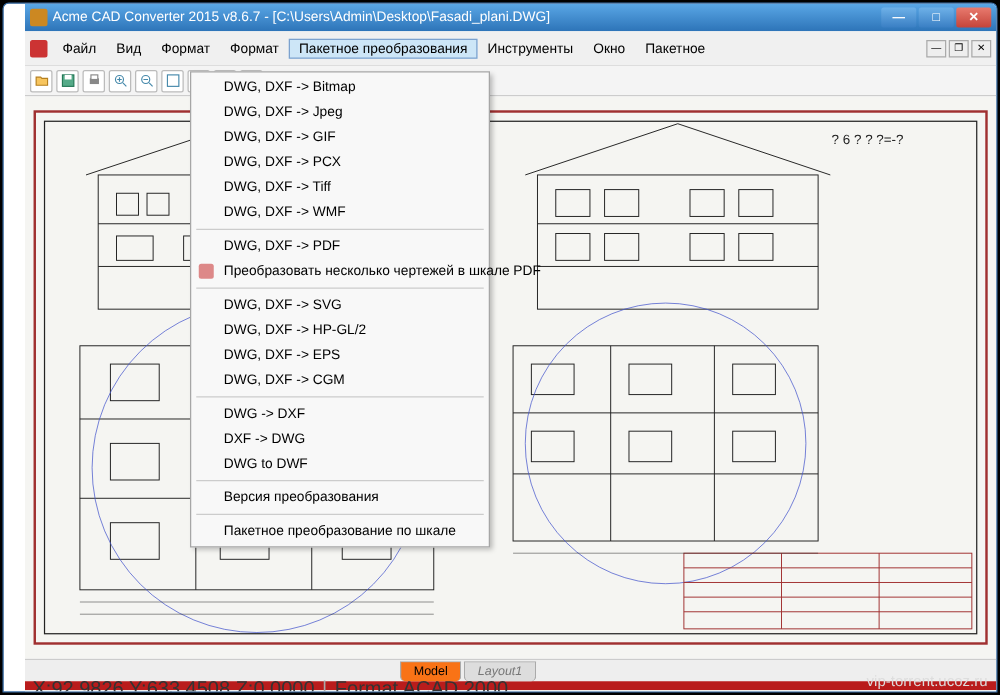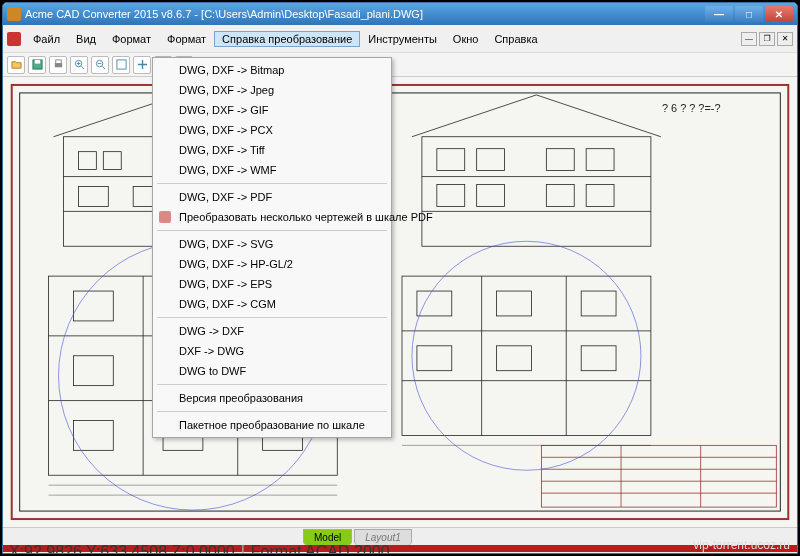--- a/index.html
+++ b/index.html
@@ -1,17 +1,17 @@
 <!DOCTYPE html>
 <html><head>
 <meta charset="utf-8">
 <style>
 * { margin: 0; padding: 0; box-sizing: border-box; font-family: "Segoe UI", Tahoma, sans-serif; }
 body { width: 800px; height: 556px; background: #000; overflow: hidden; position: relative; }
-.window { position: absolute; top: 2px; left: 2px; width: 796px; height: 552px; background: #fff; border: 1px solid #3a6ea5; border-radius: 5px 5px 0 0; overflow: hidden; }
+.window { position: absolute; top: 2px; left: 2px; width: 796px; height: 552px; background: #fff; border: 1px solid #3a6ea5; border-radius: 5px 5px 0 0; overflow: hidden; padding-left: 17px; }
 .titlebar { height: 22px; background: linear-gradient(#5aa7e6,#2d74b8); display: flex; align-items: center; padding: 0 4px; color: #fff; font-size: 11px; }
 .titlebar .app-icon { width: 14px; height: 14px; background: #c82; margin-right: 4px; border-radius: 2px; }
 .titlebar .title { flex: 1; white-space: nowrap; overflow: hidden; }
 .win-controls { display: flex; gap: 2px; }
 .win-btn { width: 28px; height: 16px; border-radius: 2px; display: flex; align-items: center; justify-content: center; font-size: 10px; font-weight: bold; color: #fff; cursor: pointer; }
 .win-btn.min { background: linear-gradient(#6eb1e8,#3a7fc4); }
 .win-btn.max { background: linear-gradient(#6eb1e8,#3a7fc4); }
 .win-btn.close { background: linear-gradient(#e87a6e,#c4443a); }
 .menubar { height: 28px; background: #f0f0f0; display: flex; align-items: center; font-size: 11px; border-bottom: 1px solid #ddd; padding-left: 4px; }
 .menubar .mb-icon { width: 14px; height: 14px; background: #c33; margin-right: 4px; border-radius: 2px; }
@@ -23,21 +23,21 @@
 .tool-btn { width: 18px; height: 18px; border: 1px solid #bbb; background: #fff; border-radius: 2px; cursor: pointer; display:flex;align-items:center;justify-content:center; }
 .tool-btn svg { width: 11px; height: 11px; }
 .content { position: relative; height: calc(100% - 22px - 20px - 24px - 18px - 16px); background: #e8e8e8; overflow: hidden; }
 .drawing { position: absolute; inset: 0; background: #f5f5f2; }
 .drawing svg { width: 100%; height: 100%; }
 .dropdown { position: absolute; top: 54px; left: 149px; width: 240px; background: #f8f8f8; border: 1px solid #a6a6a6; box-shadow: 2px 2px 4px rgba(0,0,0,0.25); font-size: 11px; padding: 2px; z-index: 10; }
 .dropdown .dd-item { padding: 4px 8px 4px 24px; cursor: pointer; white-space: nowrap; position: relative; }
 .dropdown .dd-sep { height: 1px; background: #ccc; margin: 3px 2px; }
 .dropdown .dd-item.with-icon::before { content: ""; position: absolute; left: 4px; top: 4px; width: 12px; height: 12px; background: #d88; border-radius: 2px; }
 .tabs { height: 18px; background: #eee; display: flex; align-items: center; font-size: 10px; padding-left: 300px; border-top: 1px solid #ccc; }
-.tab { padding: 2px 10px; background: #84cc16; border: 1px solid #aaa; border-bottom: none; border-radius: 0 0 4px 4px; margin-right: 2px; cursor: pointer; }
+.tab { padding: 2px 10px; background: #f97316; border: 1px solid #aaa; border-bottom: none; border-radius: 0 0 4px 4px; margin-right: 2px; cursor: pointer; }
 .tab.inactive { background: #ddd; color: #777; font-style: italic; }
 .statusbar { height: 16px; background: #f0f0f0; border-top: 7px solid #b91c1c; display: flex; align-items: flex-end; font-size: 16px; padding: 0 6px; color: #333; }
 .statusbar .sep { margin: 0 6px; color: #aaa; }
 .watermark { position: absolute; bottom: 4px; right: 10px; font-size: 12px; color: #ddd; pointer-events: none; z-index: 20; }
 </style>
 </head>
 <body>
 
 <div class="window">
 
@@ -51,24 +51,24 @@
     </div>
   </div>
 
   <div class="menubar">
     <div class="mb-icon"></div>
     <div id="menubar-items" style="display: flex;">
         <div class="menu-item">Файл</div>
         <div class="menu-item">Вид</div>
         <div class="menu-item">Формат</div>
         <div class="menu-item">Формат</div>
-        <div class="menu-item active">Справка преобразование</div>
+        <div class="menu-item active">Пакетное преобразования</div>
         <div class="menu-item">Инструменты</div>
         <div class="menu-item">Окно</div>
-        <div class="menu-item">Справка</div>
+        <div class="menu-item">Пакетное</div>
       </div>
     <div class="mdi-controls">
       <div class="mdi-btn">—</div>
       <div class="mdi-btn">❐</div>
       <div class="mdi-btn">✕</div>
     </div>
   </div>
 
   <div class="toolbar">
     <div class="tool-btn">

